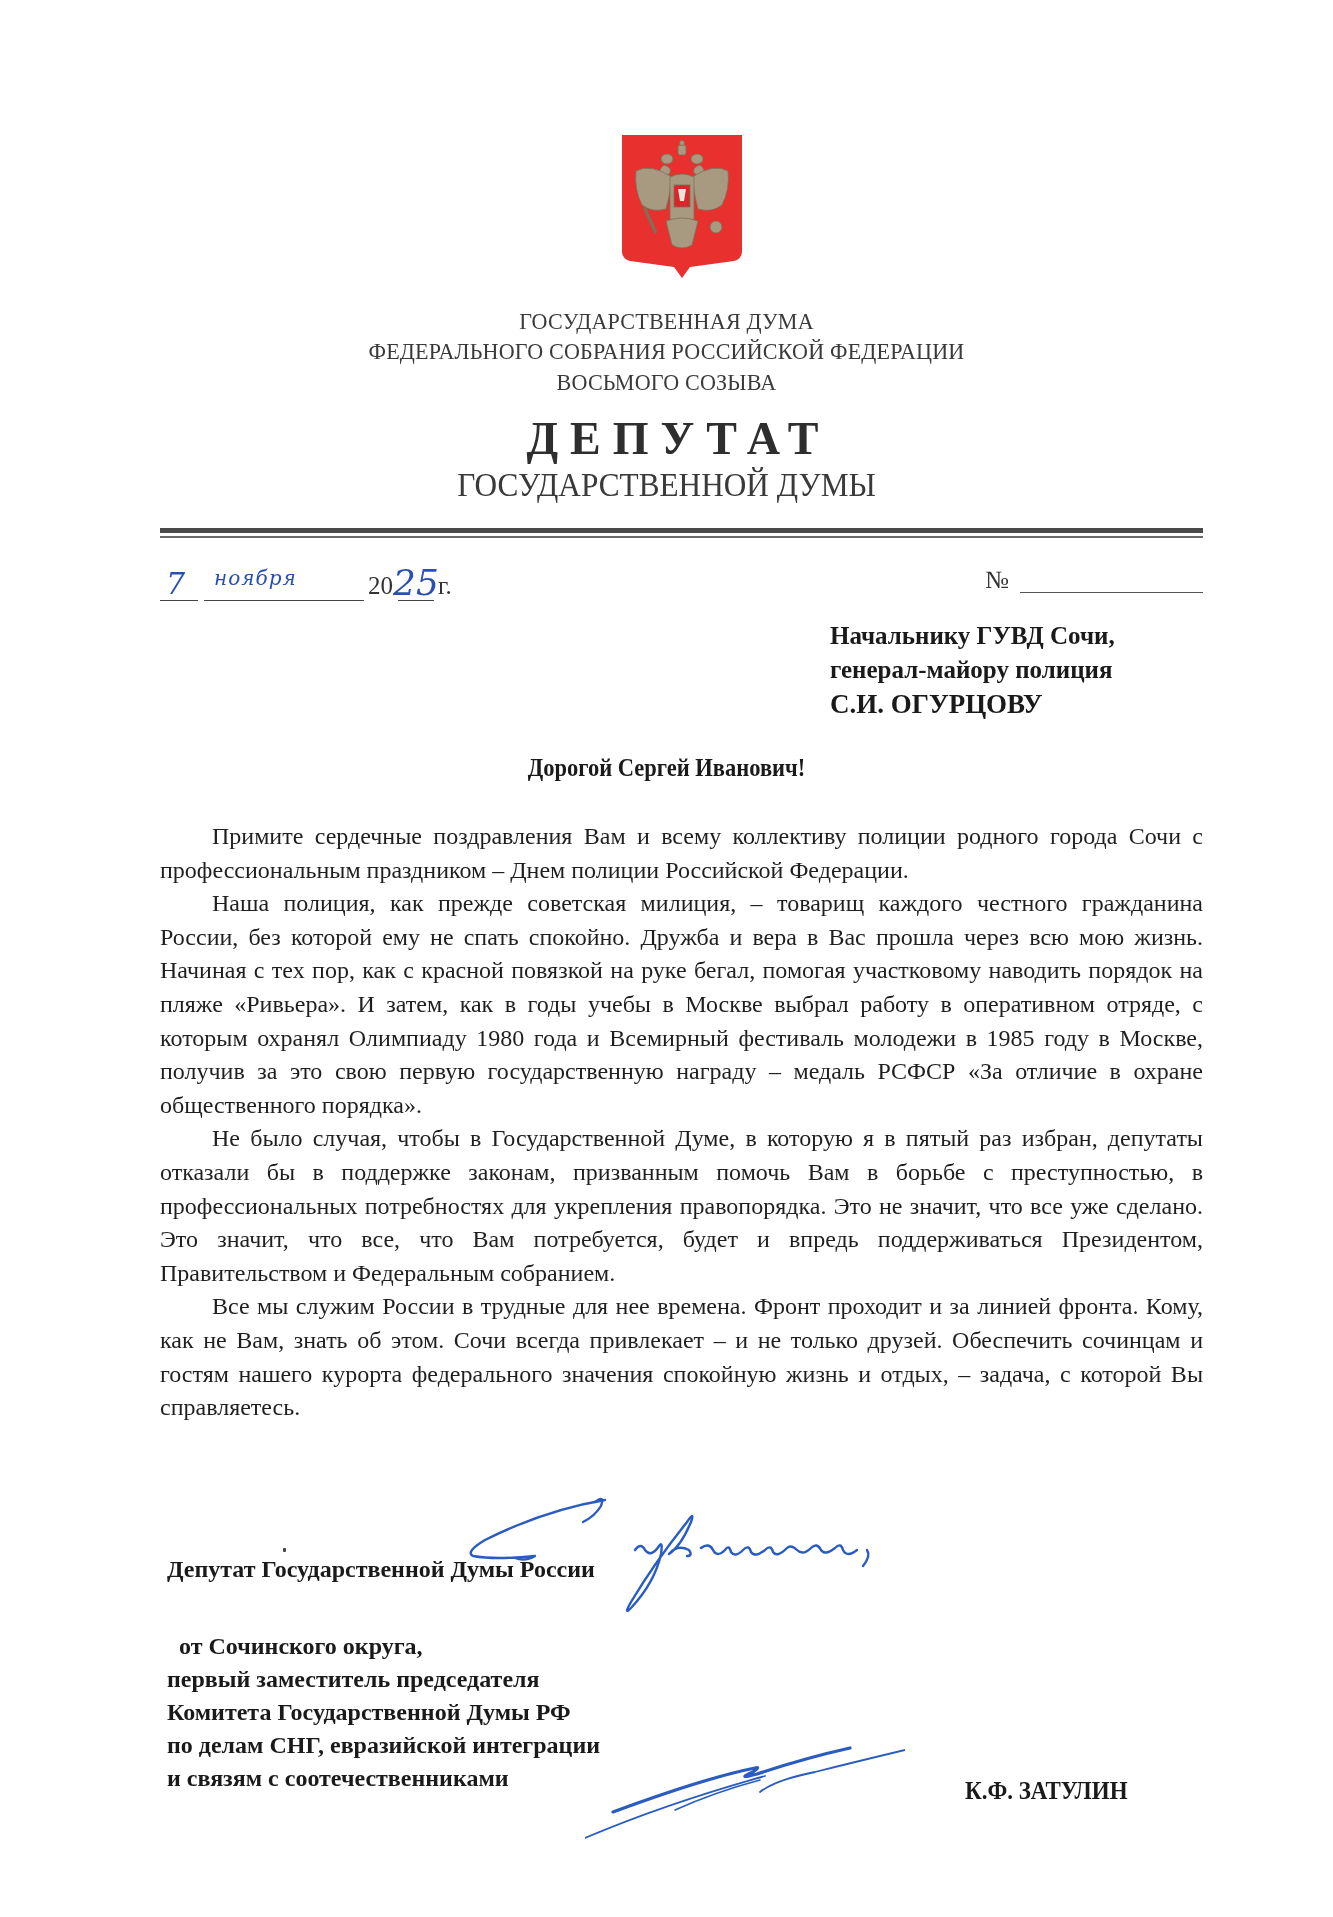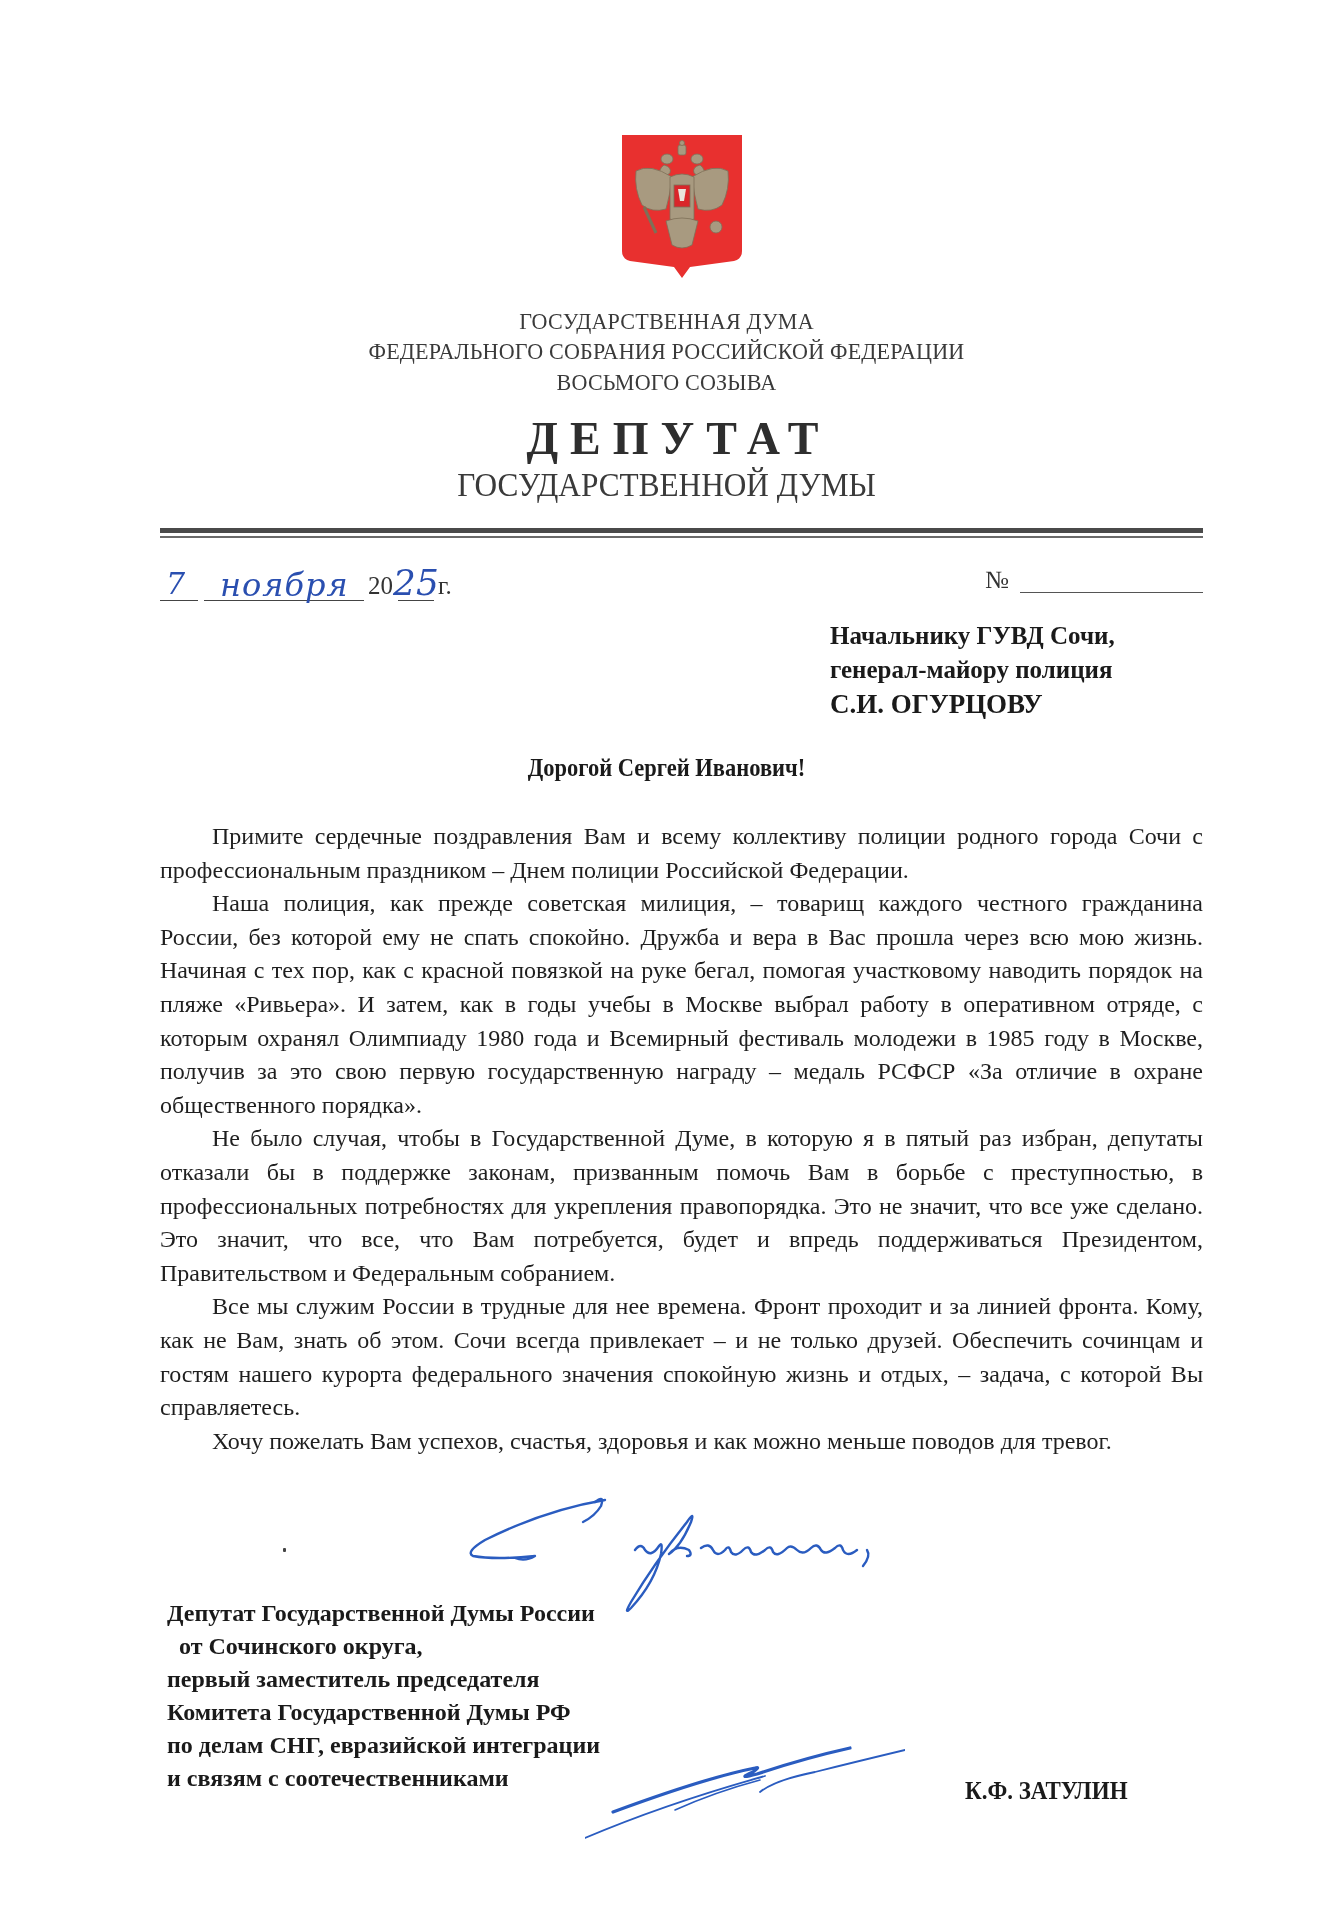--- a/index.html
+++ b/index.html
@@ -19,40 +19,40 @@
 
   #rule-thick { left: 160px; top: 528px; width: 1043px; height: 5px; background: #4a4a4a; }
   #rule-thin  { left: 160px; top: 536px; width: 1043px; height: 2px; background: #6a6a6a; }
 
   #date-block { left: 160px; top: 568px; width: 300px; height: 50px; font-size: 25px; }
   .date-ul { position: absolute; height: 1px; background: #444; }
   #date-year-prefix { position: absolute; left: 208px; top: 4px; color: #333; }
   #date-year-suffix { position: absolute; left: 278px; top: 4px; color: #333; }
   .hand { font-family: "DejaVu Serif", serif; font-style: italic; color: #2a4fb0; }
   #date-day { position: absolute; left: 6px; top: -2px; font-size: 30px; }
-  #date-month { position: absolute; left: 60px; top: -2px; font-size: 32px; letter-spacing: 1px; }
+  #date-month { position: absolute; left: 54px; top: -2px; font-size: 20px; letter-spacing: 1px; }
   #date-yy { position: absolute; left: 233px; top: -6px; font-size: 36px; }
 
   #num-label { left: 985px; top: 566px; font-size: 25px; color: #333; }
   #num-line { left: 1020px; top: 592px; width: 183px; height: 1px; background: #555; }
 
   .addr { left: 830px; font-weight: bold; font-size: 25px; color: #1a1a1a; }
   #addr-1 { top: 622px; }
   #addr-2 { top: 656px; }
   #addr-3 { top: 689px; font-size: 27px; }
 
   #salutation { top: 754px; font-size: 25px; font-weight: bold; color: #1a1a1a; transform: scaleX(0.9); transform-origin: center; }
 
   #body { left: 160px; top: 820px; width: 1043px; font-size: 24px; line-height: 33.6px; color: #1f1f1f; }
   #body p { margin: 0; text-align: justify; text-indent: 52px; }
 
   #sig-regards { left: 455px; top: 1492px; width: 500px; height: 130px; }
 
   .sig-line { left: 167px; font-size: 24px; font-weight: bold; color: #1a1a1a; }
-  #sig-1 { top: 1600px; }
+  #sig-1 { top: 1556px; }
   #sig-2 { top: 1633px; margin-left: 12px; }
   #sig-3 { top: 1666px; }
   #sig-4 { top: 1699px; }
   #sig-5 { top: 1732px; }
   #sig-6 { top: 1765px; }
 
   #signature { left: 585px; top: 1740px; width: 320px; height: 120px; }
   #signer-name { left: 965px; top: 1777px; font-size: 25px; font-weight: bold; color: #1a1a1a; transform: scaleX(0.92); transform-origin: left; }
 
   #stray-dot { left: 283px; top: 1548px; width: 3px; height: 4px; background: #444; border-radius: 1px; }
@@ -116,21 +116,20 @@
 <div id="addr-2" class="abs serif addr">генерал-майору полиция</div>
 <div id="addr-3" class="abs serif addr">С.И. ОГУРЦОВУ</div>
 
 <div id="salutation" class="abs center serif">Дорогой Сергей Иванович!</div>
 
 <div id="body" class="abs serif">
   <p>Примите сердечные поздравления Вам и всему коллективу полиции родного города Сочи с профессиональным праздником – Днем полиции Российской Федерации.</p>
   <p>Наша полиция, как прежде советская милиция, – товарищ каждого честного гражданина России, без которой ему не спать спокойно. Дружба и вера в Вас прошла через всю мою жизнь. Начиная с тех пор, как с красной повязкой на руке бегал, помогая участковому наводить порядок на пляже «Ривьера». И затем, как в годы учебы в Москве выбрал работу в оперативном отряде, с которым охранял Олимпиаду 1980 года и Всемирный фестиваль молодежи в 1985 году в Москве, получив за это свою первую государственную награду – медаль РСФСР «За отличие в охране общественного порядка».</p>
   <p>Не было случая, чтобы в Государственной Думе, в которую я в пятый раз избран, депутаты отказали бы в поддержке законам, призванным помочь Вам в борьбе с преступностью, в профессиональных потребностях для укрепления правопорядка. Это не значит, что все уже сделано. Это значит, что все, что Вам потребуется, будет и впредь поддерживаться Президентом, Правительством и Федеральным собранием.</p>
   <p>Все мы служим России в трудные для нее времена. Фронт проходит и за линией фронта. Кому, как не Вам, знать об этом. Сочи всегда привлекает – и не только друзей. Обеспечить сочинцам и гостям нашего курорта федерального значения спокойную жизнь и отдых, – задача, с которой Вы справляетесь.</p>
-  <p>Хочу пожелать Вам успехов, счастья, здоровья и как можно меньше поводов для тревог.</p>
 </div>
 
 <div id="sig-regards" class="abs">
   <svg width="500" height="130" viewBox="0 0 500 130">
     <title>С уважением,</title>
     <g fill="none" stroke="#2a5cc0" stroke-width="2.4" stroke-linecap="round" stroke-linejoin="round">
       <path d="M150 8 Q90 18 30 48 Q10 60 18 64 Q40 68 80 64 Q70 70 60 66"></path>
       <path d="M140 10 Q150 2 146 14 Q140 24 128 30"></path>
       <path d="M180 58 Q186 50 190 58 Q196 66 204 54 Q208 48 206 62 Q200 90 176 116 Q168 124 176 110 Q200 70 232 30 Q240 18 236 30 Q226 54 214 62 Q222 52 234 58 Q238 64 232 64"></path>
       <path d="M246 56 Q254 50 258 58 Q262 66 270 58 Q274 52 276 60 Q280 66 288 58 Q294 52 296 60 Q300 66 310 58 Q316 52 318 60 Q322 66 332 56 Q336 52 342 58 Q348 64 356 56 Q362 50 366 58 Q370 64 380 56 Q386 50 388 58 Q392 66 402 58"></path>

